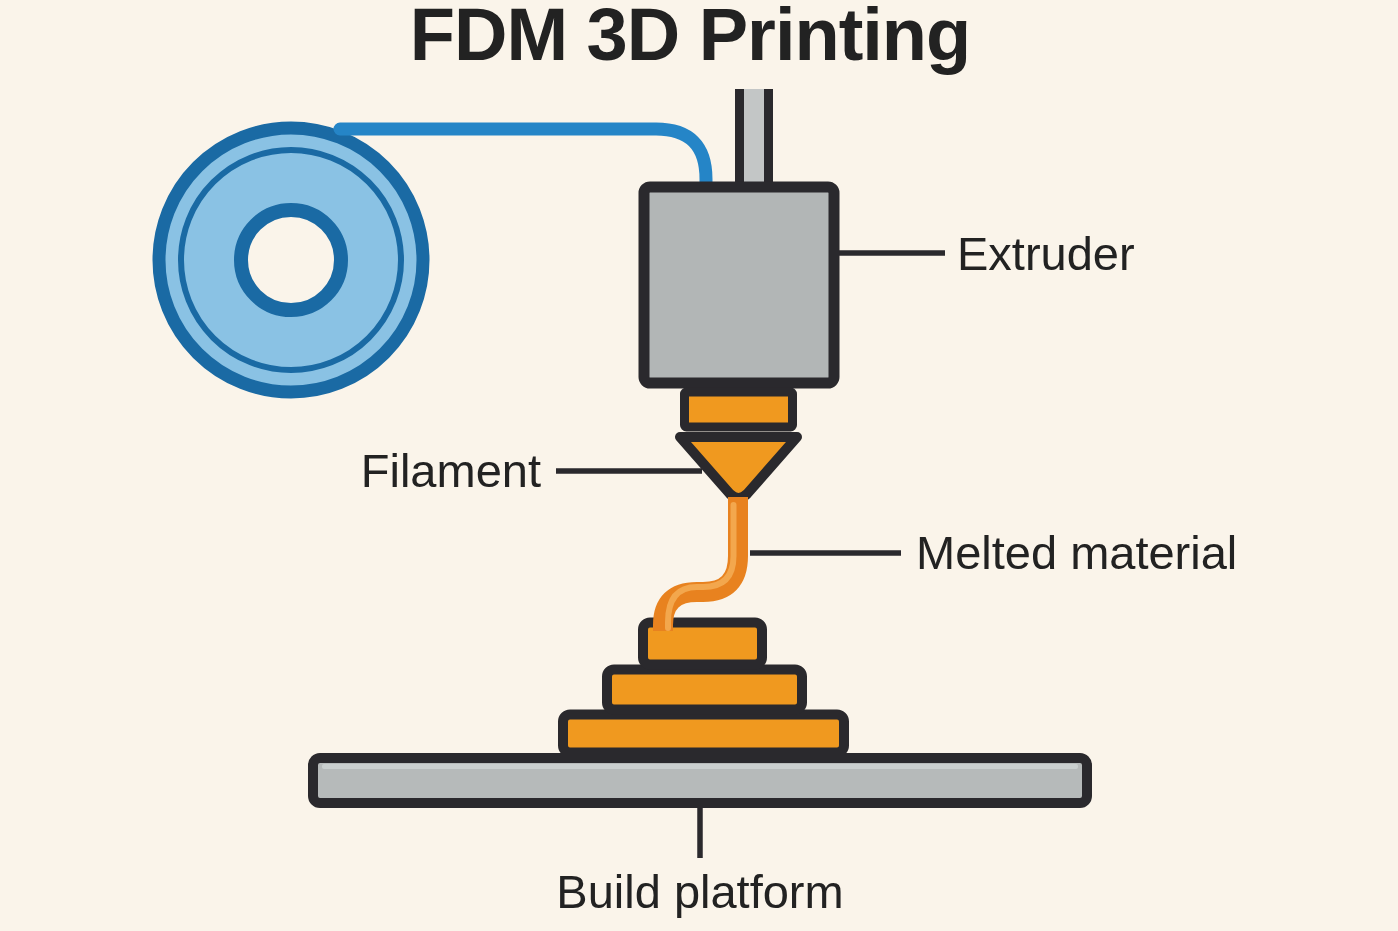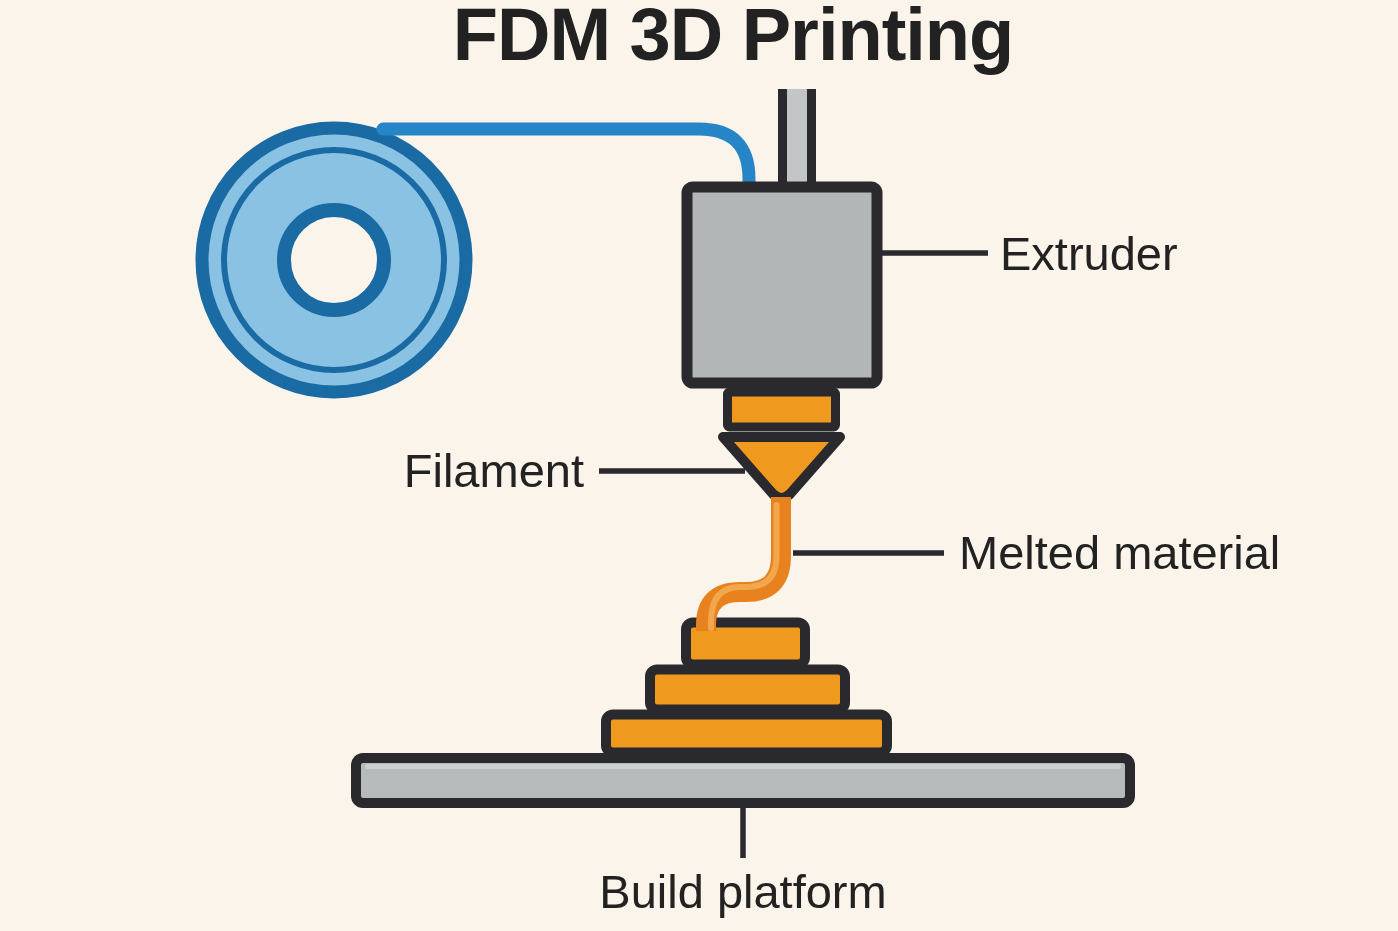--- a/index.html
+++ b/index.html
@@ -17,21 +17,21 @@
     --melted-orange:#e8821f;
     --melted-highlight:#f4ab52;
   }
   html,body{margin:0;padding:0;}
   body{
     width:1398px;height:931px;
     background:var(--background);
     font-family:"Liberation Sans", sans-serif;
     overflow:hidden;
   }
-  .canvas{width:1256px;height:931px;position:relative;padding-left:43px;}
+  .canvas{width:1256px;height:931px;position:relative;}
   svg{display:block;}
   .title-text{
     font-family:"Liberation Sans", sans-serif;
     font-weight:700;
     font-size:74px;
     letter-spacing:-1px;
     fill:var(--text-color);
   }
   .label-text{
     font-family:"Liberation Sans", sans-serif;

